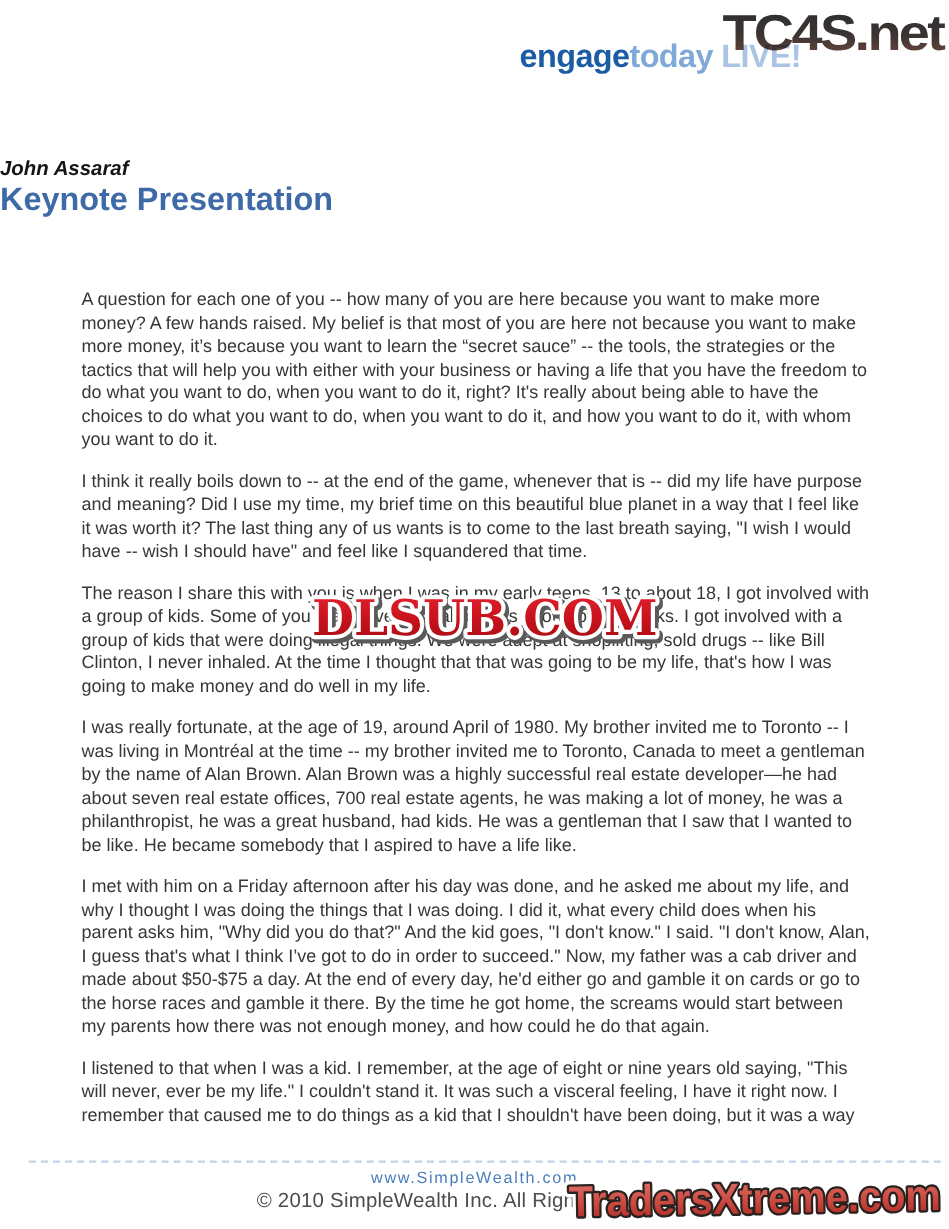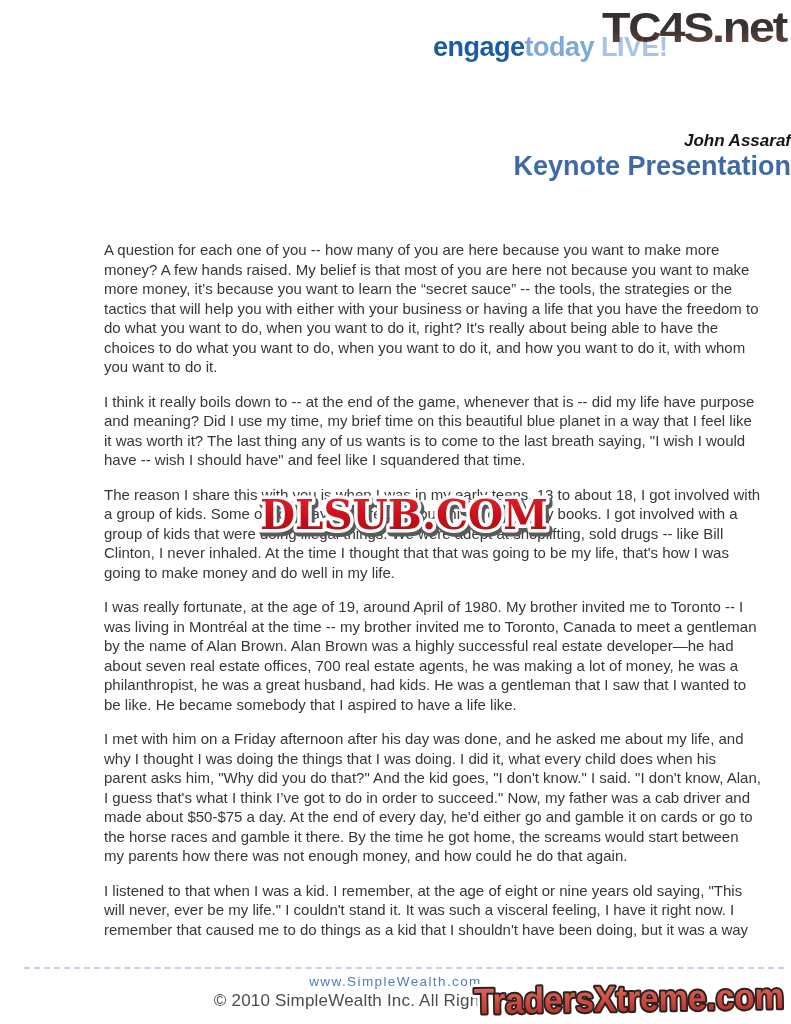--- a/index.html
+++ b/index.html
@@ -24,35 +24,35 @@
   .logo .live   { color: #a9c4e4; }
 
   .tc4s-svg {
     position: absolute; top: 4px; left: 598px;
     z-index: 2; mix-blend-mode: multiply;
   }
 
   
   .title-block {
     position: absolute; top: 131px; left: 0; width: 100%;
-    text-align: right; z-index: 1;
+    text-align: left; z-index: 1;
   }
   .author {
     font-size: 17px; font-weight: bold; font-style: italic; color: #151515;
   }
   .heading {
     margin-top: 0;
     font-size: 27px; font-weight: bold; color: #3e6ba7; letter-spacing: 0px;
   }
 
   
   .body-text {
     position: absolute; top: 240px; left: 68px; width: 658px;
     font-size: 15px; line-height: 19.5px; color: #373737;
-    text-align: left; z-index: 1; margin-left: 36px;
+    text-align: left; z-index: 1;
   }
   .body-text p { margin: 0 0 15px 0; }
 
   
   .wm-dlsub {
     position: absolute; top: 487px; left: 254px; z-index: 5;
   }
   .wm-traders {
     position: absolute; top: 972px; left: 468px; z-index: 6;
   }

